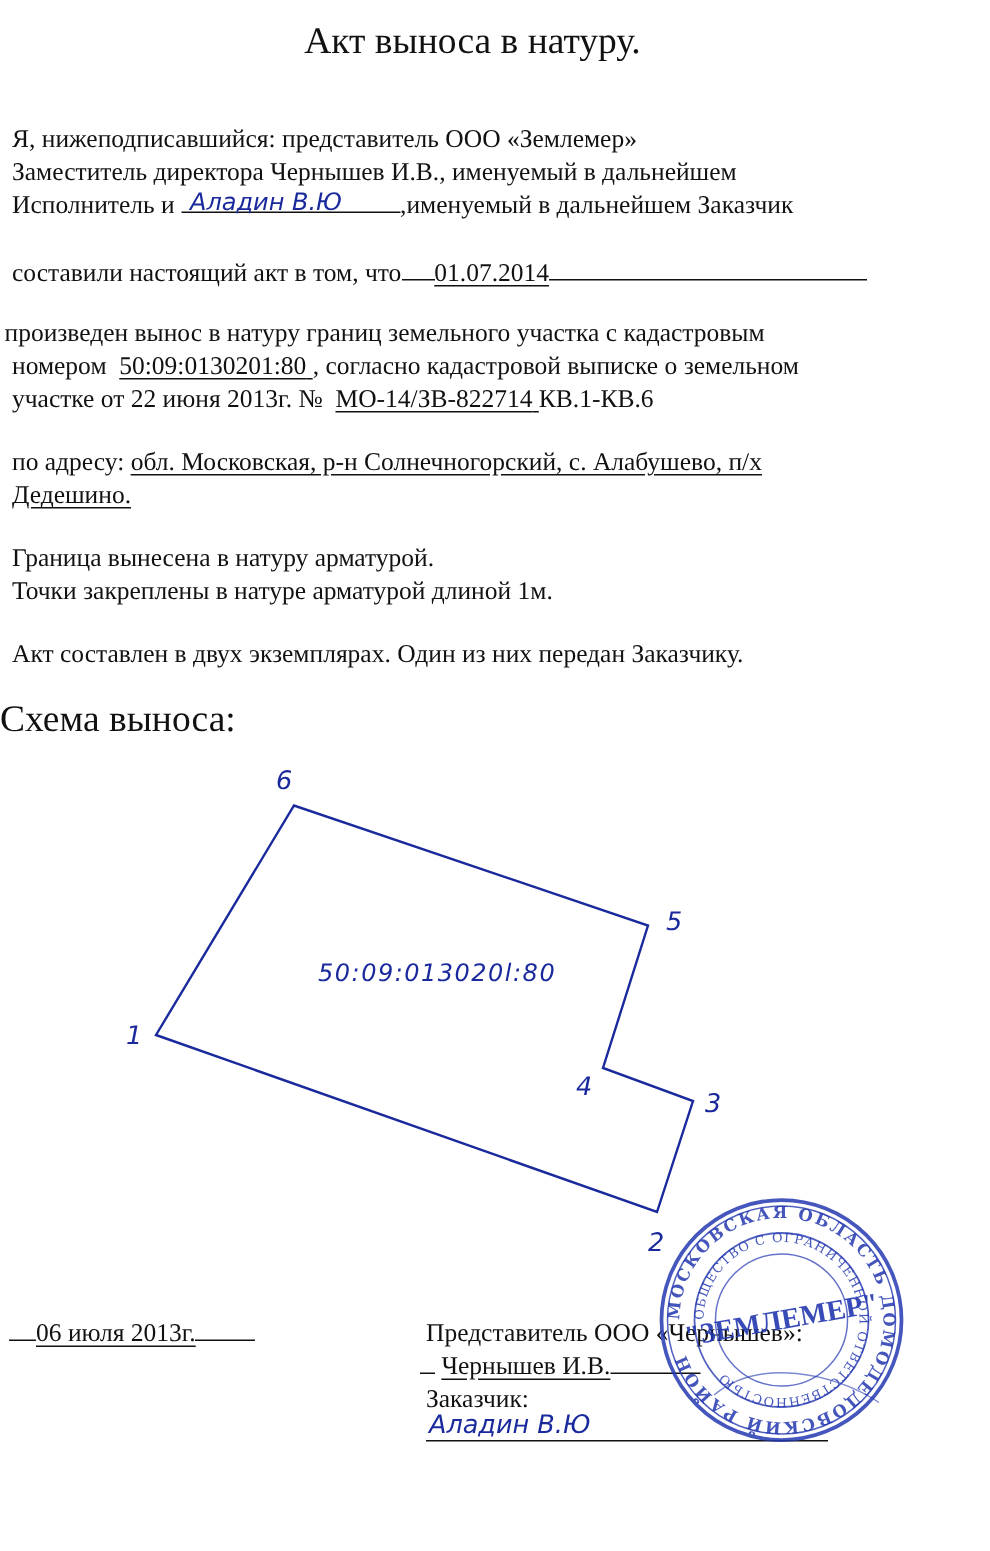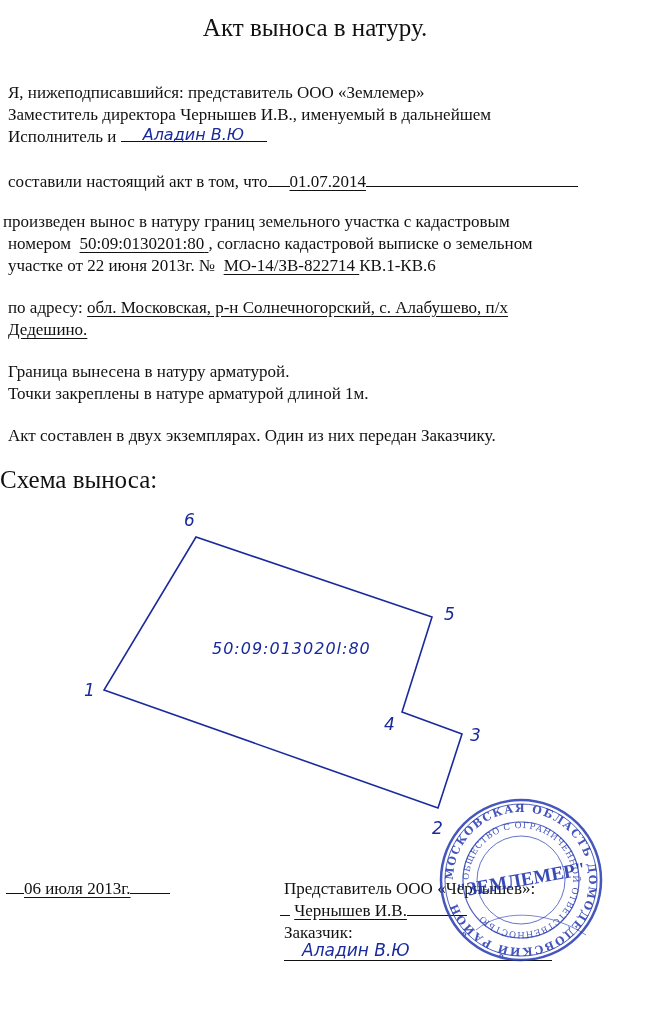--- a/index.html
+++ b/index.html
@@ -5,37 +5,37 @@
   html, body { margin: 0; padding: 0; background: #ffffff; }
   body {
     width: 660px; height: 1034px; position: relative; overflow: hidden;
     font-family: "Liberation Serif", serif; color: #111;
   }
   .abs { position: absolute; white-space: nowrap; }
   .title { left: 0; width: 630px; text-align: center; top: 14px; font-size: 25px; }
   .line { font-size: 17px; line-height: 21px; }
   .u { text-decoration: underline; text-underline-offset: 3px; }
   .blank { display: inline-block; border-bottom: 1px solid #111; height: 15px; vertical-align: baseline; }
-  .hand { font-family: "DejaVu Sans", sans-serif; font-style: italic; color: #1a2a9c; margin-left: 16px; }
+  .hand { font-family: "DejaVu Sans", sans-serif; font-style: italic; color: #1a2a9c; }
   .subtitle { left: 0; width: 620px; text-align: left; top: 466px; font-size: 25px; }
   svg.scheme { position: absolute; left: 0; top: 0; }
   .stamp { position: absolute; left: 436px; top: 795px; }
 </style>
 </head>
 <body>
 
 <div>
 
   <div class="abs title">Акт выноса в натуру.</div>
 
   <div class="abs line" style="left:8px; top:82px;">Я, нижеподписавшийся: представитель ООО «Землемер»</div>
   <div class="abs line" style="left:8px; top:104px;">Заместитель директора Чернышев И.В., именуемый в дальнейшем</div>
   <div class="abs line" style="left:8px; top:126px;">
     <span>Исполнитель и</span>
-    <span class="blank" style="width:146px; position:relative;"><span class="hand" style="position:absolute; left:6px; top:-2px; font-size:16px;">Аладин В.Ю</span></span>
+    <span class="blank" style="width:146px; position:relative;"><span class="hand" style="position:absolute; left:6px; top:-2px; font-size:16px;">Аладин В.Ю</span></span><span>,именуемый  в дальнейшем Заказчик</span>
   </div>
 
   <div class="abs line" style="left:8px; top:171px;">
     <span>составили настоящий акт в том, что</span><span class="blank" style="width:22px;"></span><span class="u">01.07.2014</span><span class="blank" style="width:212px;"></span>
   </div>
 
   <div class="abs line" style="left:3px; top:211px;">произведен вынос в натуру границ земельного участка с кадастровым</div>
   <div class="abs line" style="left:8px; top:233px;">
     <span>номером</span>&nbsp; <span class="u">50:09:0130201:80</span><span class="u">&nbsp;</span><span>, согласно кадастровой выписке о земельном</span>
   </div>

